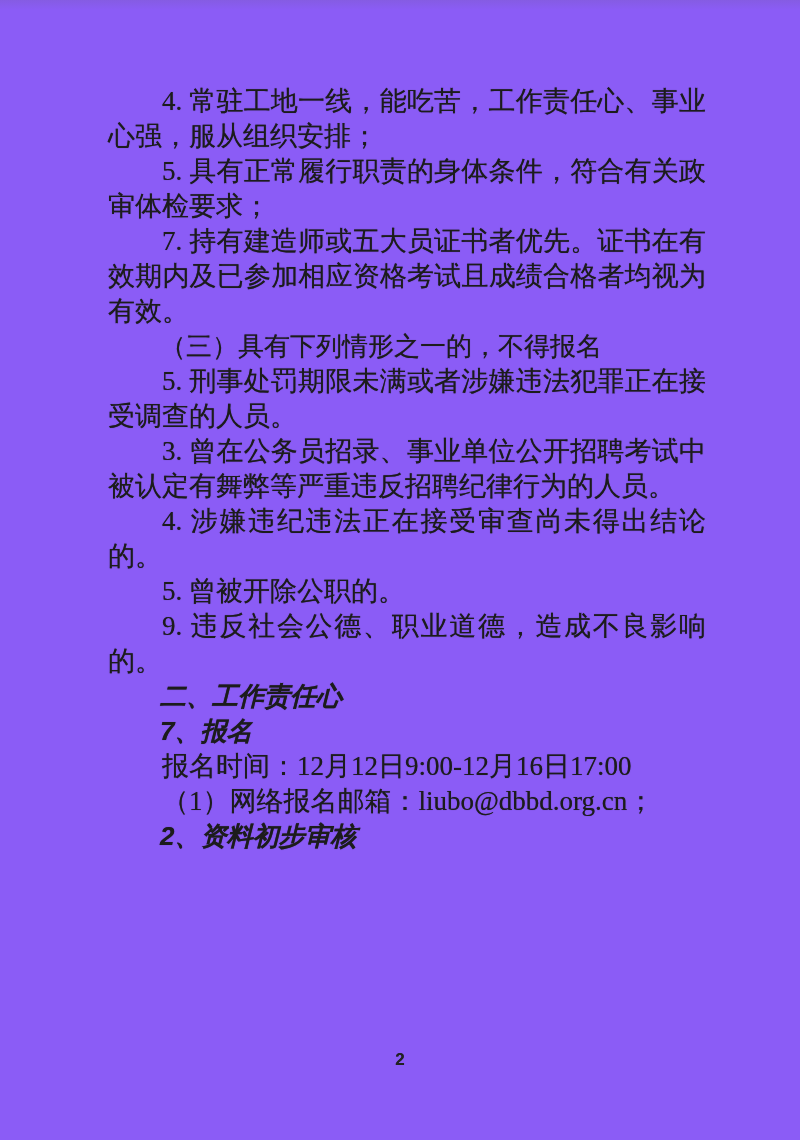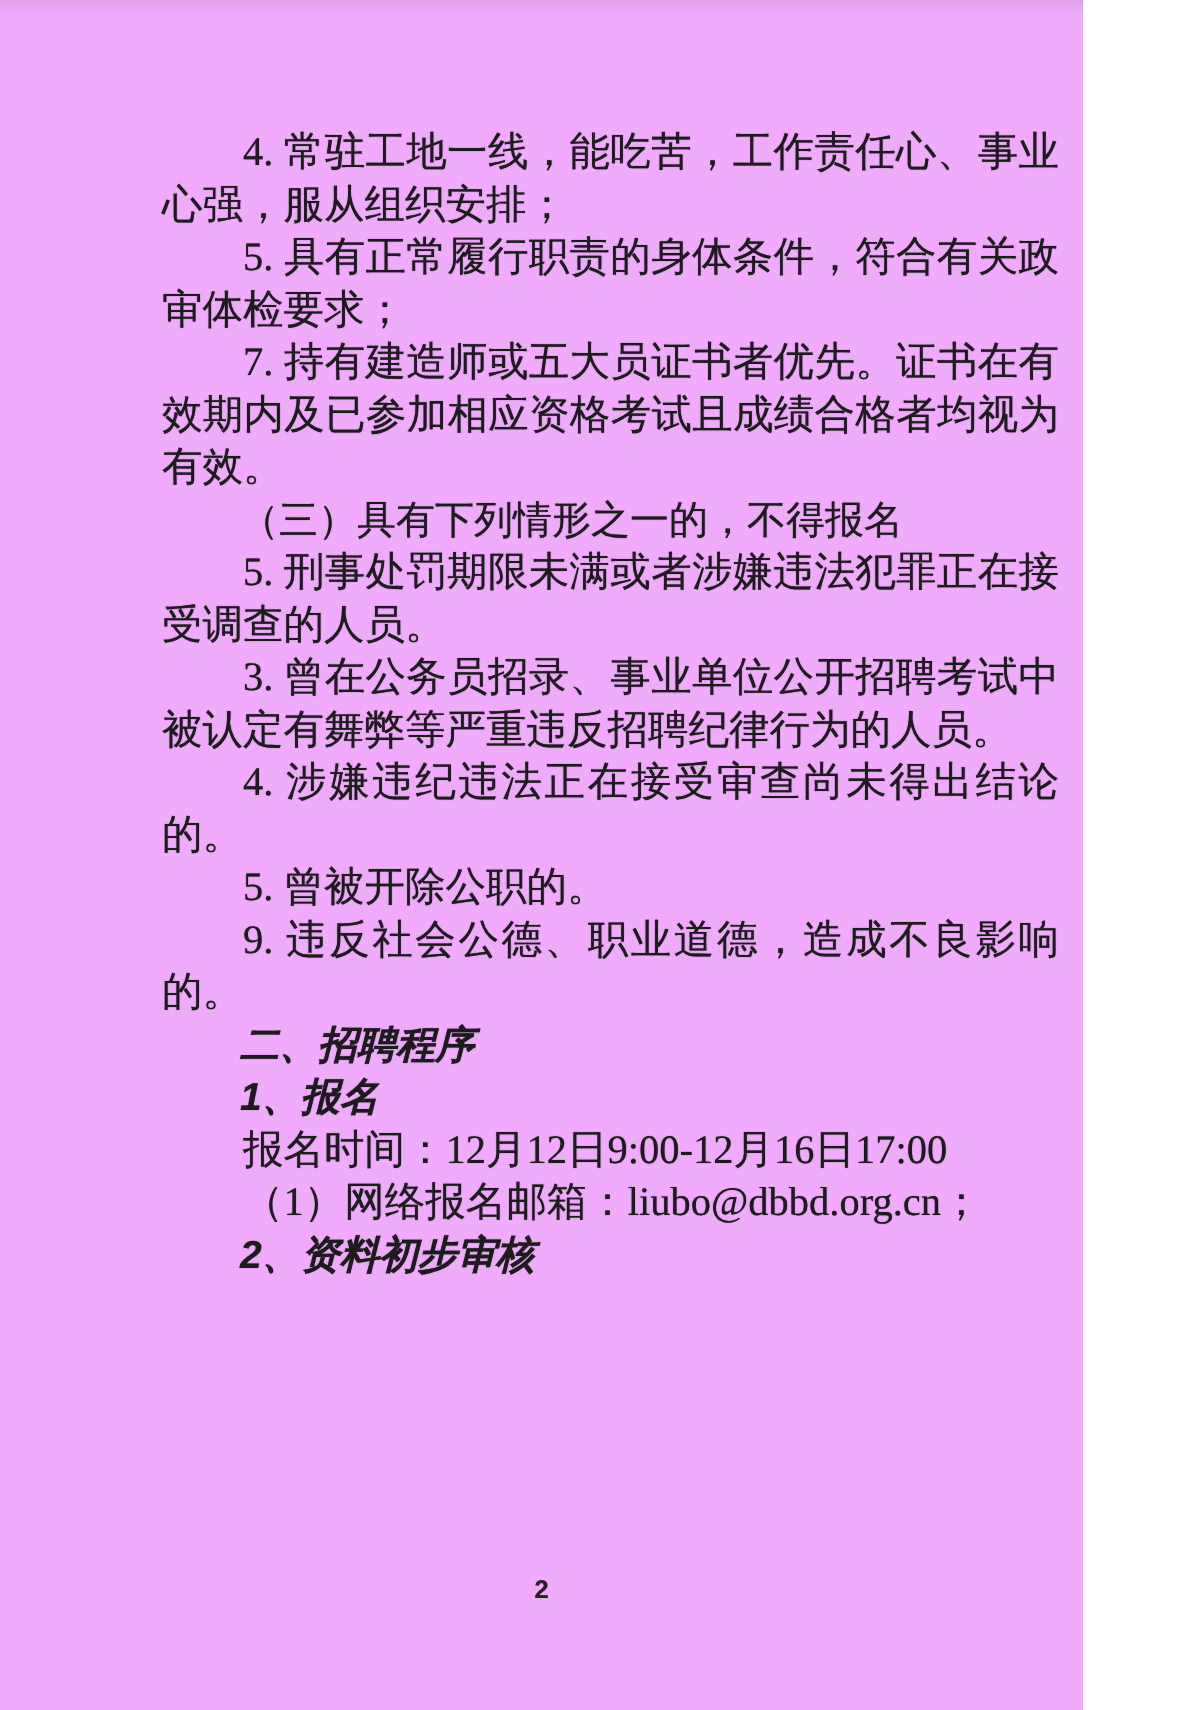--- a/index.html
+++ b/index.html
@@ -7,23 +7,23 @@
     padding: 0;
   }
   body {
     width: 800px;
     height: 1140px;
     background: #ffffff;
     font-family: "Liberation Serif", serif;
   }
   .page {
     position: relative;
-    width: 722px;
+    width: 800px;
     height: 1140px;
-    background: #f0abfc;
+    background: #8b5cf6;
     overflow: hidden;
     color: #1c1c1c;
   }
   .scan-edge-top {
     position: absolute;
     top: 0;
     left: 0;
     right: 0;
     height: 10px;
     background: linear-gradient(to bottom, rgba(90,90,88,0.12), rgba(90,90,88,0));
@@ -77,21 +77,21 @@
   <div class="content">
     <p>4. 常驻工地一线，能吃苦，工作责任心、事业心强，服从组织安排；</p>
     <p>5. 具有正常履行职责的身体条件，符合有关政审体检要求；</p>
     <p>7. 持有建造师或五大员证书者优先。证书在有效期内及已参加相应资格考试且成绩合格者均视为有效。</p>
     <p class="h-bold">（三）具有下列情形之一的，不得报名</p>
     <p>5. 刑事处罚期限未满或者涉嫌违法犯罪正在接受调查的人员。</p>
     <p>3. 曾在公务员招录、事业单位公开招聘考试中被认定有舞弊等严重违反招聘纪律行为的人员。</p>
     <p>4. 涉嫌违纪违法正在接受审查尚未得出结论的。</p>
     <p>5. 曾被开除公职的。</p>
     <p>9. 违反社会公德、职业道德，造成不良影响的。</p>
-    <p class="h-kai">二、招聘程序</p>
-    <p class="h-kai">1、报名</p>
+    <p class="h-kai">二、工作责任心</p>
+    <p class="h-kai">7、报名</p>
     <p>报名时间：12月12日9:00-12月16日17:00</p>
     <p>（1）网络报名邮箱：liubo@dbbd.org.cn；</p>
     <p class="h-kai">2、资料初步审核</p>
   </div>
 
   <div class="page-number">2</div>
 </div>
 
 </body></html>

